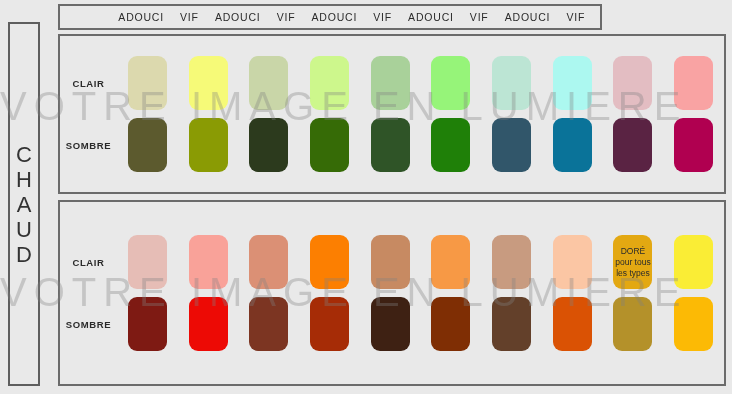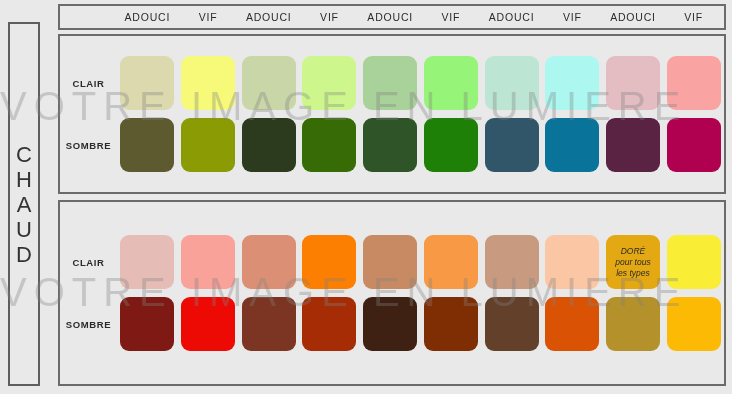--- a/index.html
+++ b/index.html
@@ -25,21 +25,21 @@
     box-sizing:border-box;
   }
   .rail-text{
     display:flex;flex-direction:column;align-items:center;
     font-size:22px;line-height:25px;color:#333;font-weight:400;
     letter-spacing:0px;
   }
   .rail-text span{display:block;}
   
   .header{
-    position:absolute;left:58px;top:4px;width:668px;height:26px;
+    position:absolute;left:58px;top:4px;width:544px;height:26px;
     border:2px solid #6b6b6b;
     background:#e9e9e9;
     box-sizing:border-box;
     display:flex;
   }
   .hdr-pad{width:57px;flex:0 0 57px;}
   .hdr-cell{
     flex:1 1 0;
     display:flex;align-items:center;justify-content:center;
     font-size:10.5px;letter-spacing:0.8px;color:#2b2b2b;
@@ -63,23 +63,23 @@
   .row-label{
     width:57px;flex:0 0 57px;
     font-size:9.5px;letter-spacing:0.6px;color:#2b2b2b;
     text-align:center;
     font-weight:bold;
   }
   .cell{
     flex:1 1 0;display:flex;align-items:center;justify-content:center;
   }
   .swatch{
-    width:54px;height:54px;border-radius:9px;
+    width:39px;height:54px;border-radius:9px;
     position:relative;
-    display:flex;align-items:center;justify-content:center;font-style:italic;
+    display:flex;align-items:center;justify-content:center;
   }
   .swatch .note{
     font-size:8.5px;line-height:11px;text-align:center;
     color:#2b2b2b;
   }
   .note b{font-weight:400;display:block;}
   
   .watermark{
     position:absolute;left:0;width:636px;
     text-align:center;

